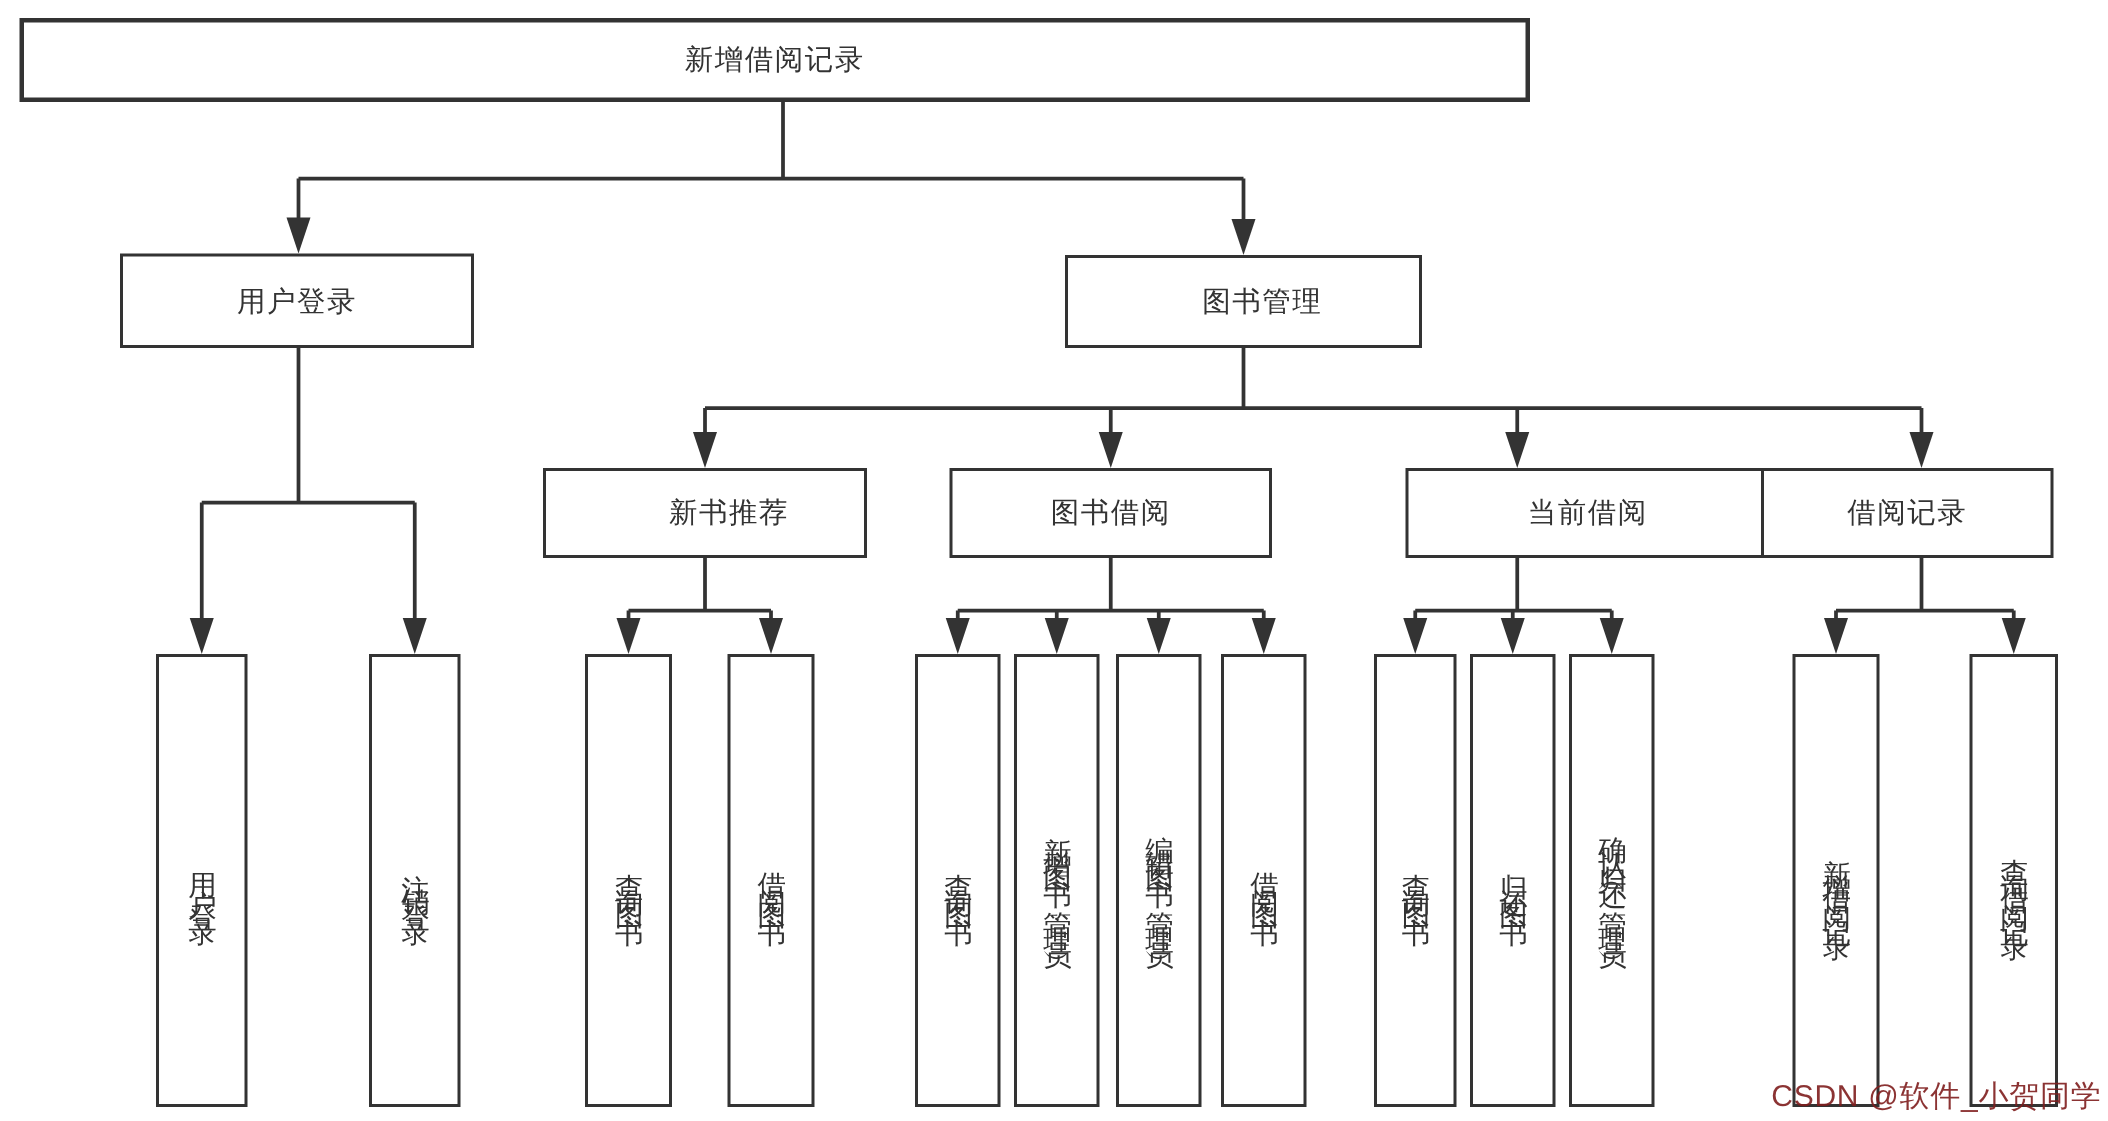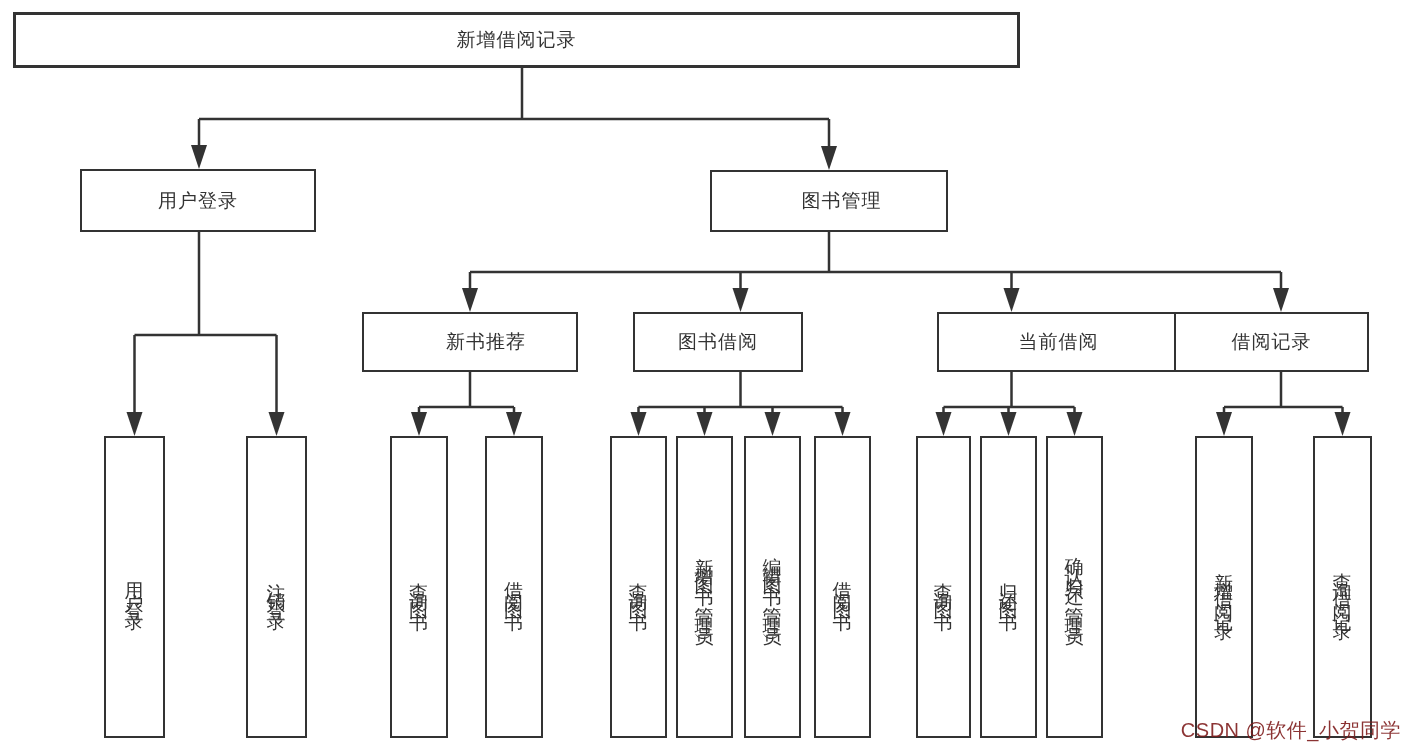--- a/index.html
+++ b/index.html
@@ -113,21 +113,21 @@
   <div class="node h" style="left:80px; top:169px; width:236px; height:63px;">
     <span>用户登录</span>
   </div>
   <div class="node h" style="left:710px; top:170px; width:238px; height:62px;padding-left:25px;">
     <span>图书管理</span>
   </div>
 
   <div class="node h" style="left:362px; top:312px; width:216px; height:60px;padding-left:32px;">
     <span>新书推荐</span>
   </div>
-  <div class="node h" style="left:633px; top:312px; width:170px; height:60px;text-align:center;">
+  <div class="node h" style="left:633px; top:312px; width:215px; height:60px;text-align:center;">
     <span>图书借阅</span>
   </div>
   <div class="node h" style="left:937px; top:312px; width:243px; height:60px;">
     <span>当前借阅</span>
   </div>
   <div class="node h" style="left:1174px; top:312px; width:195px; height:60px;">
     <span>借阅记录</span>
   </div>
 
   <div class="node v" style="left:104px; top:436px; width:61px; height:302px;">

